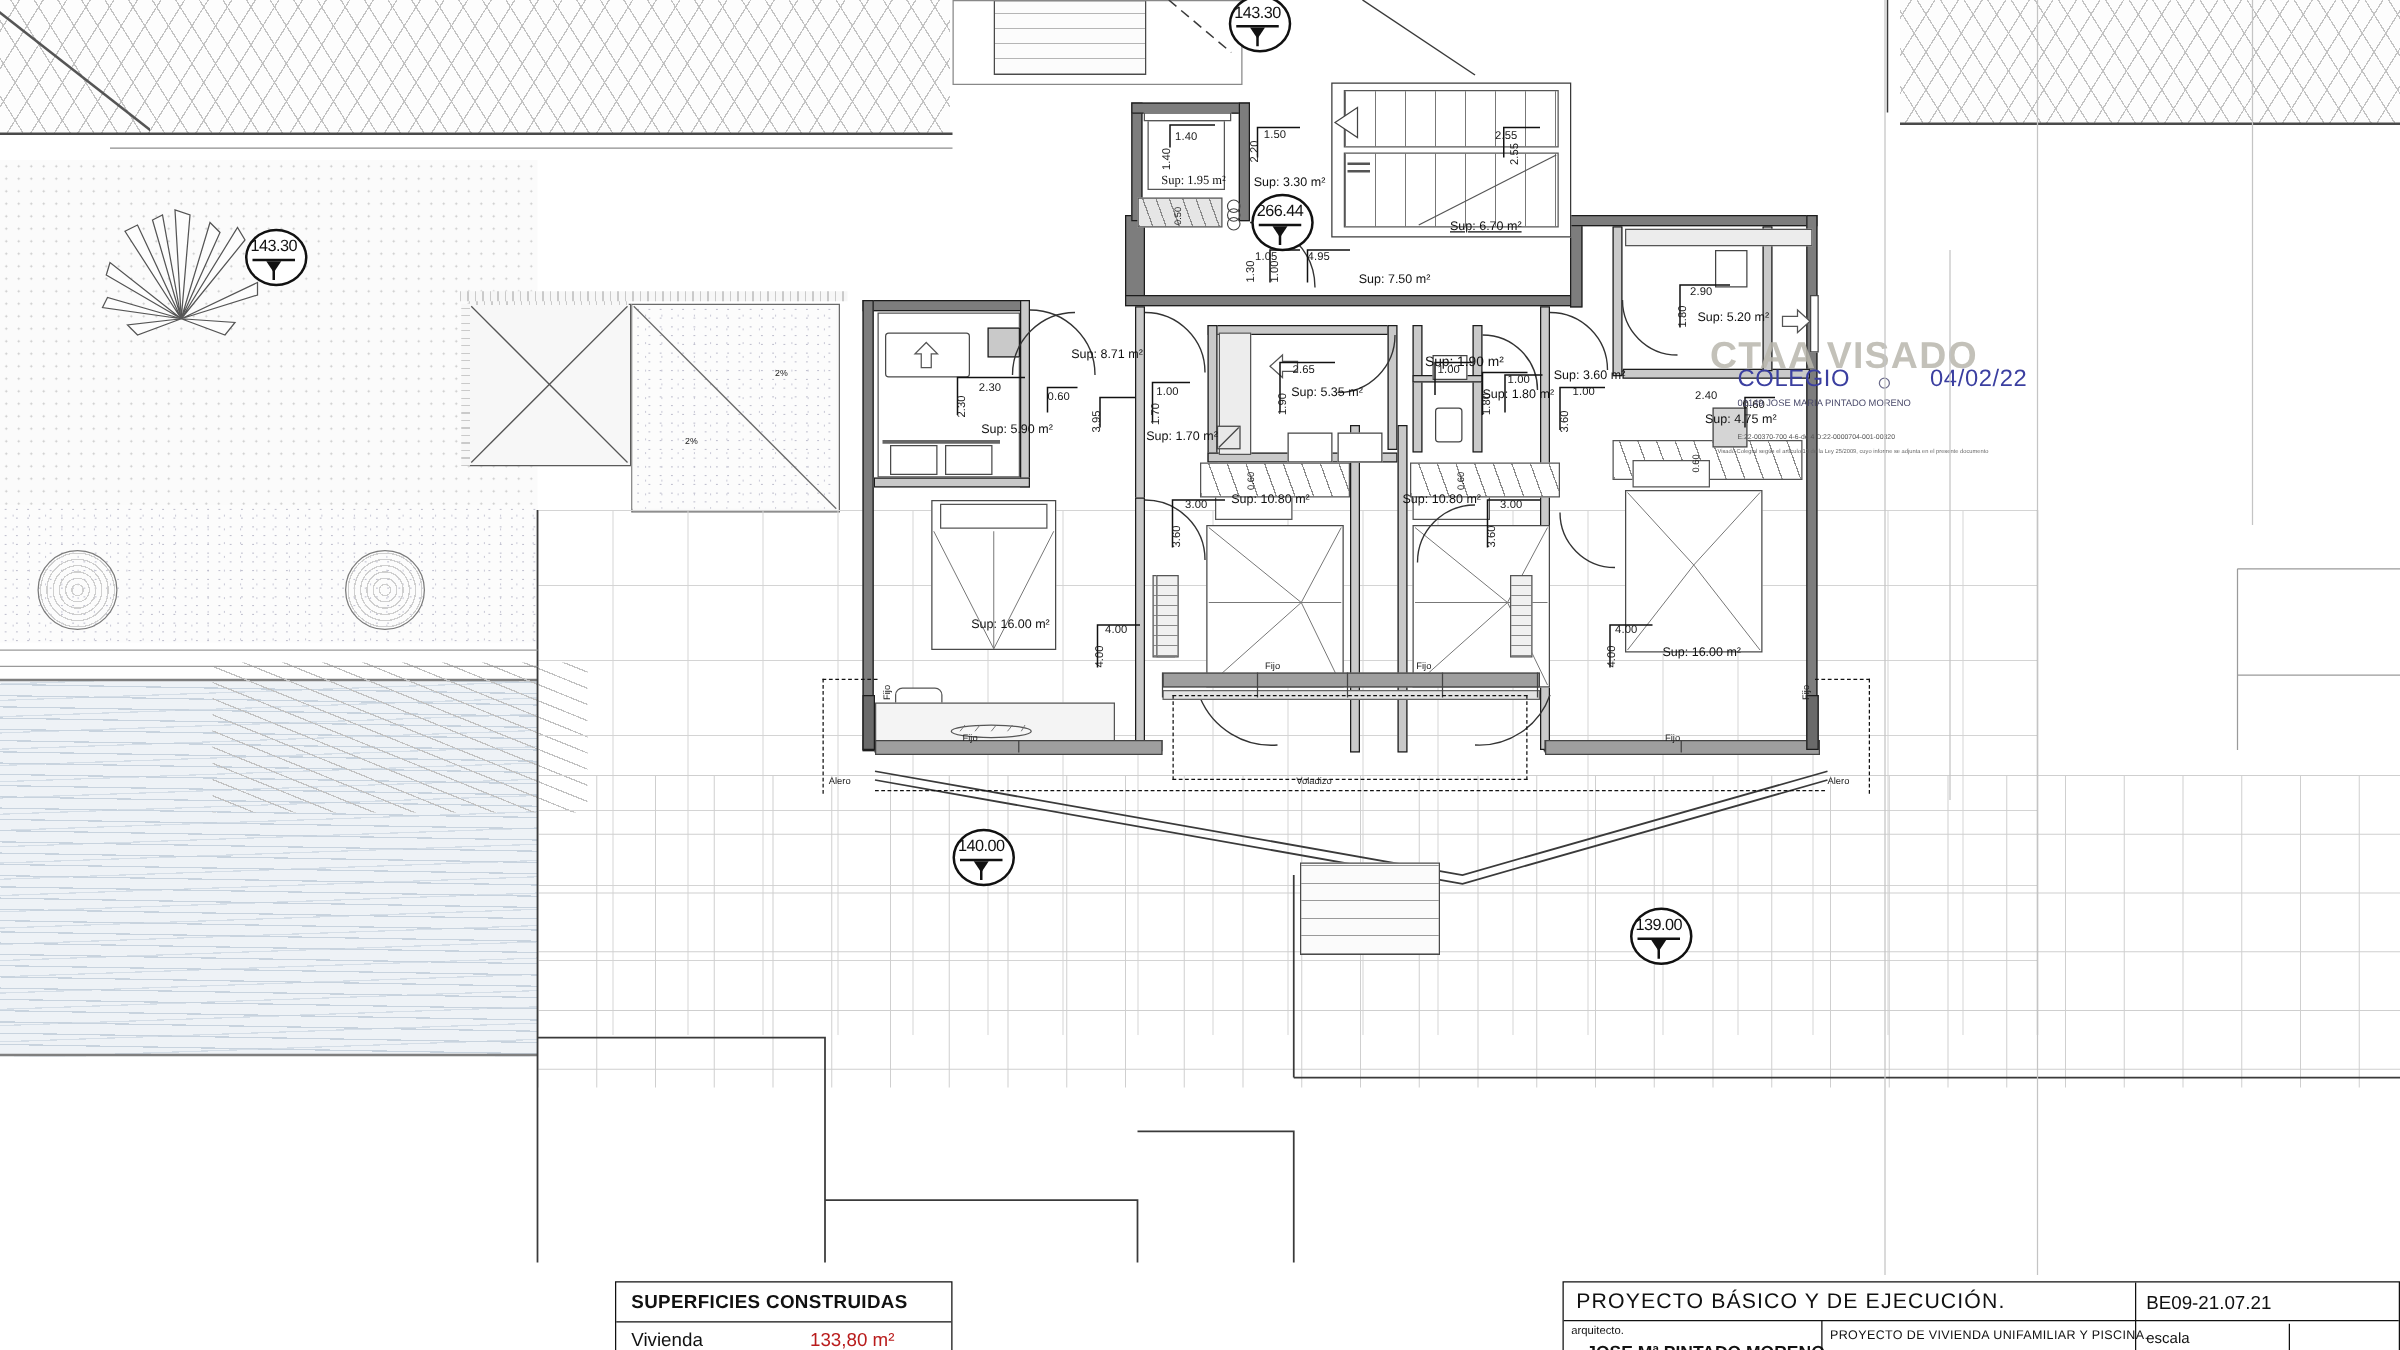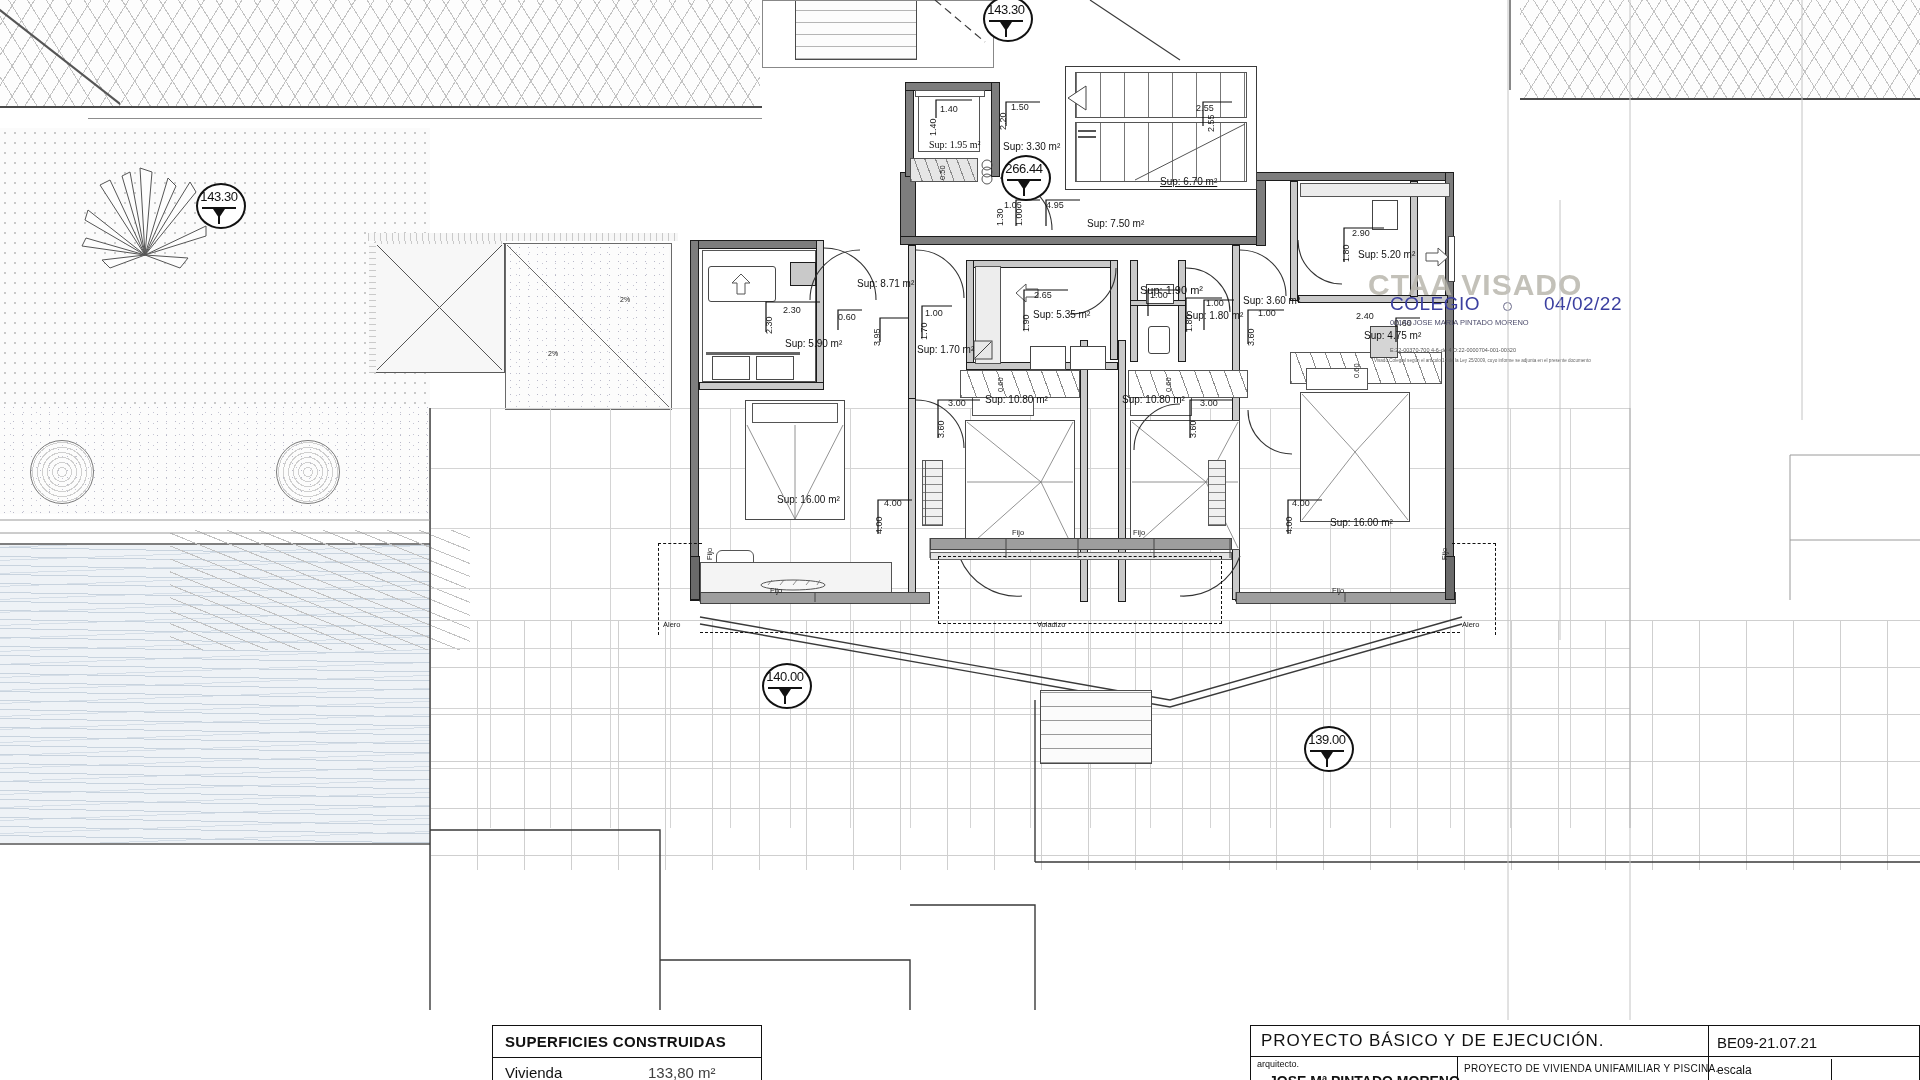--- a/index.html
+++ b/index.html
@@ -524,21 +524,21 @@
     <div class="dte" style="left:176px;top:25px;">04/02/22</div>
     <div class="nm" style="left:22px;top:50px;">02149 JOSE MARIA PINTADO MORENO</div>
     <div class="cd" style="left:22px;top:79px;">E:22-00370-700        4-6-de 4        D:22-0000704-001-00320</div>
     <div class="fn" style="left:6px;top:90px;">Visado Colegial según el artículo 13 de la Ley 25/2009, cuyo informe se adjunta en el presente documento</div>
   </div>
 
   <div class="tb" style="left:492px;top:1025px;width:270px;height:60px;">
     <div class="abs hdr" style="left:12px;top:7px;font-weight:700;font-size:15px;letter-spacing:.3px;">SUPERFICIES CONSTRUIDAS</div>
     <div class="abs" style="left:0;top:31px;width:268px;height:1.4px;background:#111;"></div>
     <div class="abs" style="left:12px;top:38px;font-size:15px;color:#111;">Vivienda</div>
-    <div class="abs" style="left:155px;top:38px;font-size:15px;color:#404040;">133,80 m²</div>
+    <div class="abs" style="left:155px;top:38px;font-size:15px;color:#b91c1c;">133,80 m²</div>
   </div>
 
   <div class="tb" style="left:1250px;top:1025px;width:670px;height:60px;">
     <div class="abs" style="left:10px;top:5px;font-size:17px;letter-spacing:.9px;color:#111;">PROYECTO BÁSICO Y DE EJECUCIÓN.</div>
     <div class="abs" style="left:0;top:30px;width:668px;height:1.4px;background:#111;"></div>
     <div class="abs" style="left:206px;top:30px;width:1.4px;height:29px;background:#111;"></div>
     <div class="abs" style="left:457px;top:0;width:1.4px;height:59px;background:#111;"></div>
     <div class="abs" style="left:466px;top:8px;font-size:15px;color:#111;">BE09-21.07.21</div>
     <div class="abs" style="left:6px;top:33px;font-size:9px;color:#111;">arquitecto.</div>
     <div class="abs" style="left:18px;top:47px;font-size:14px;font-weight:700;color:#111;">JOSE Mª PINTADO MORENO</div>

